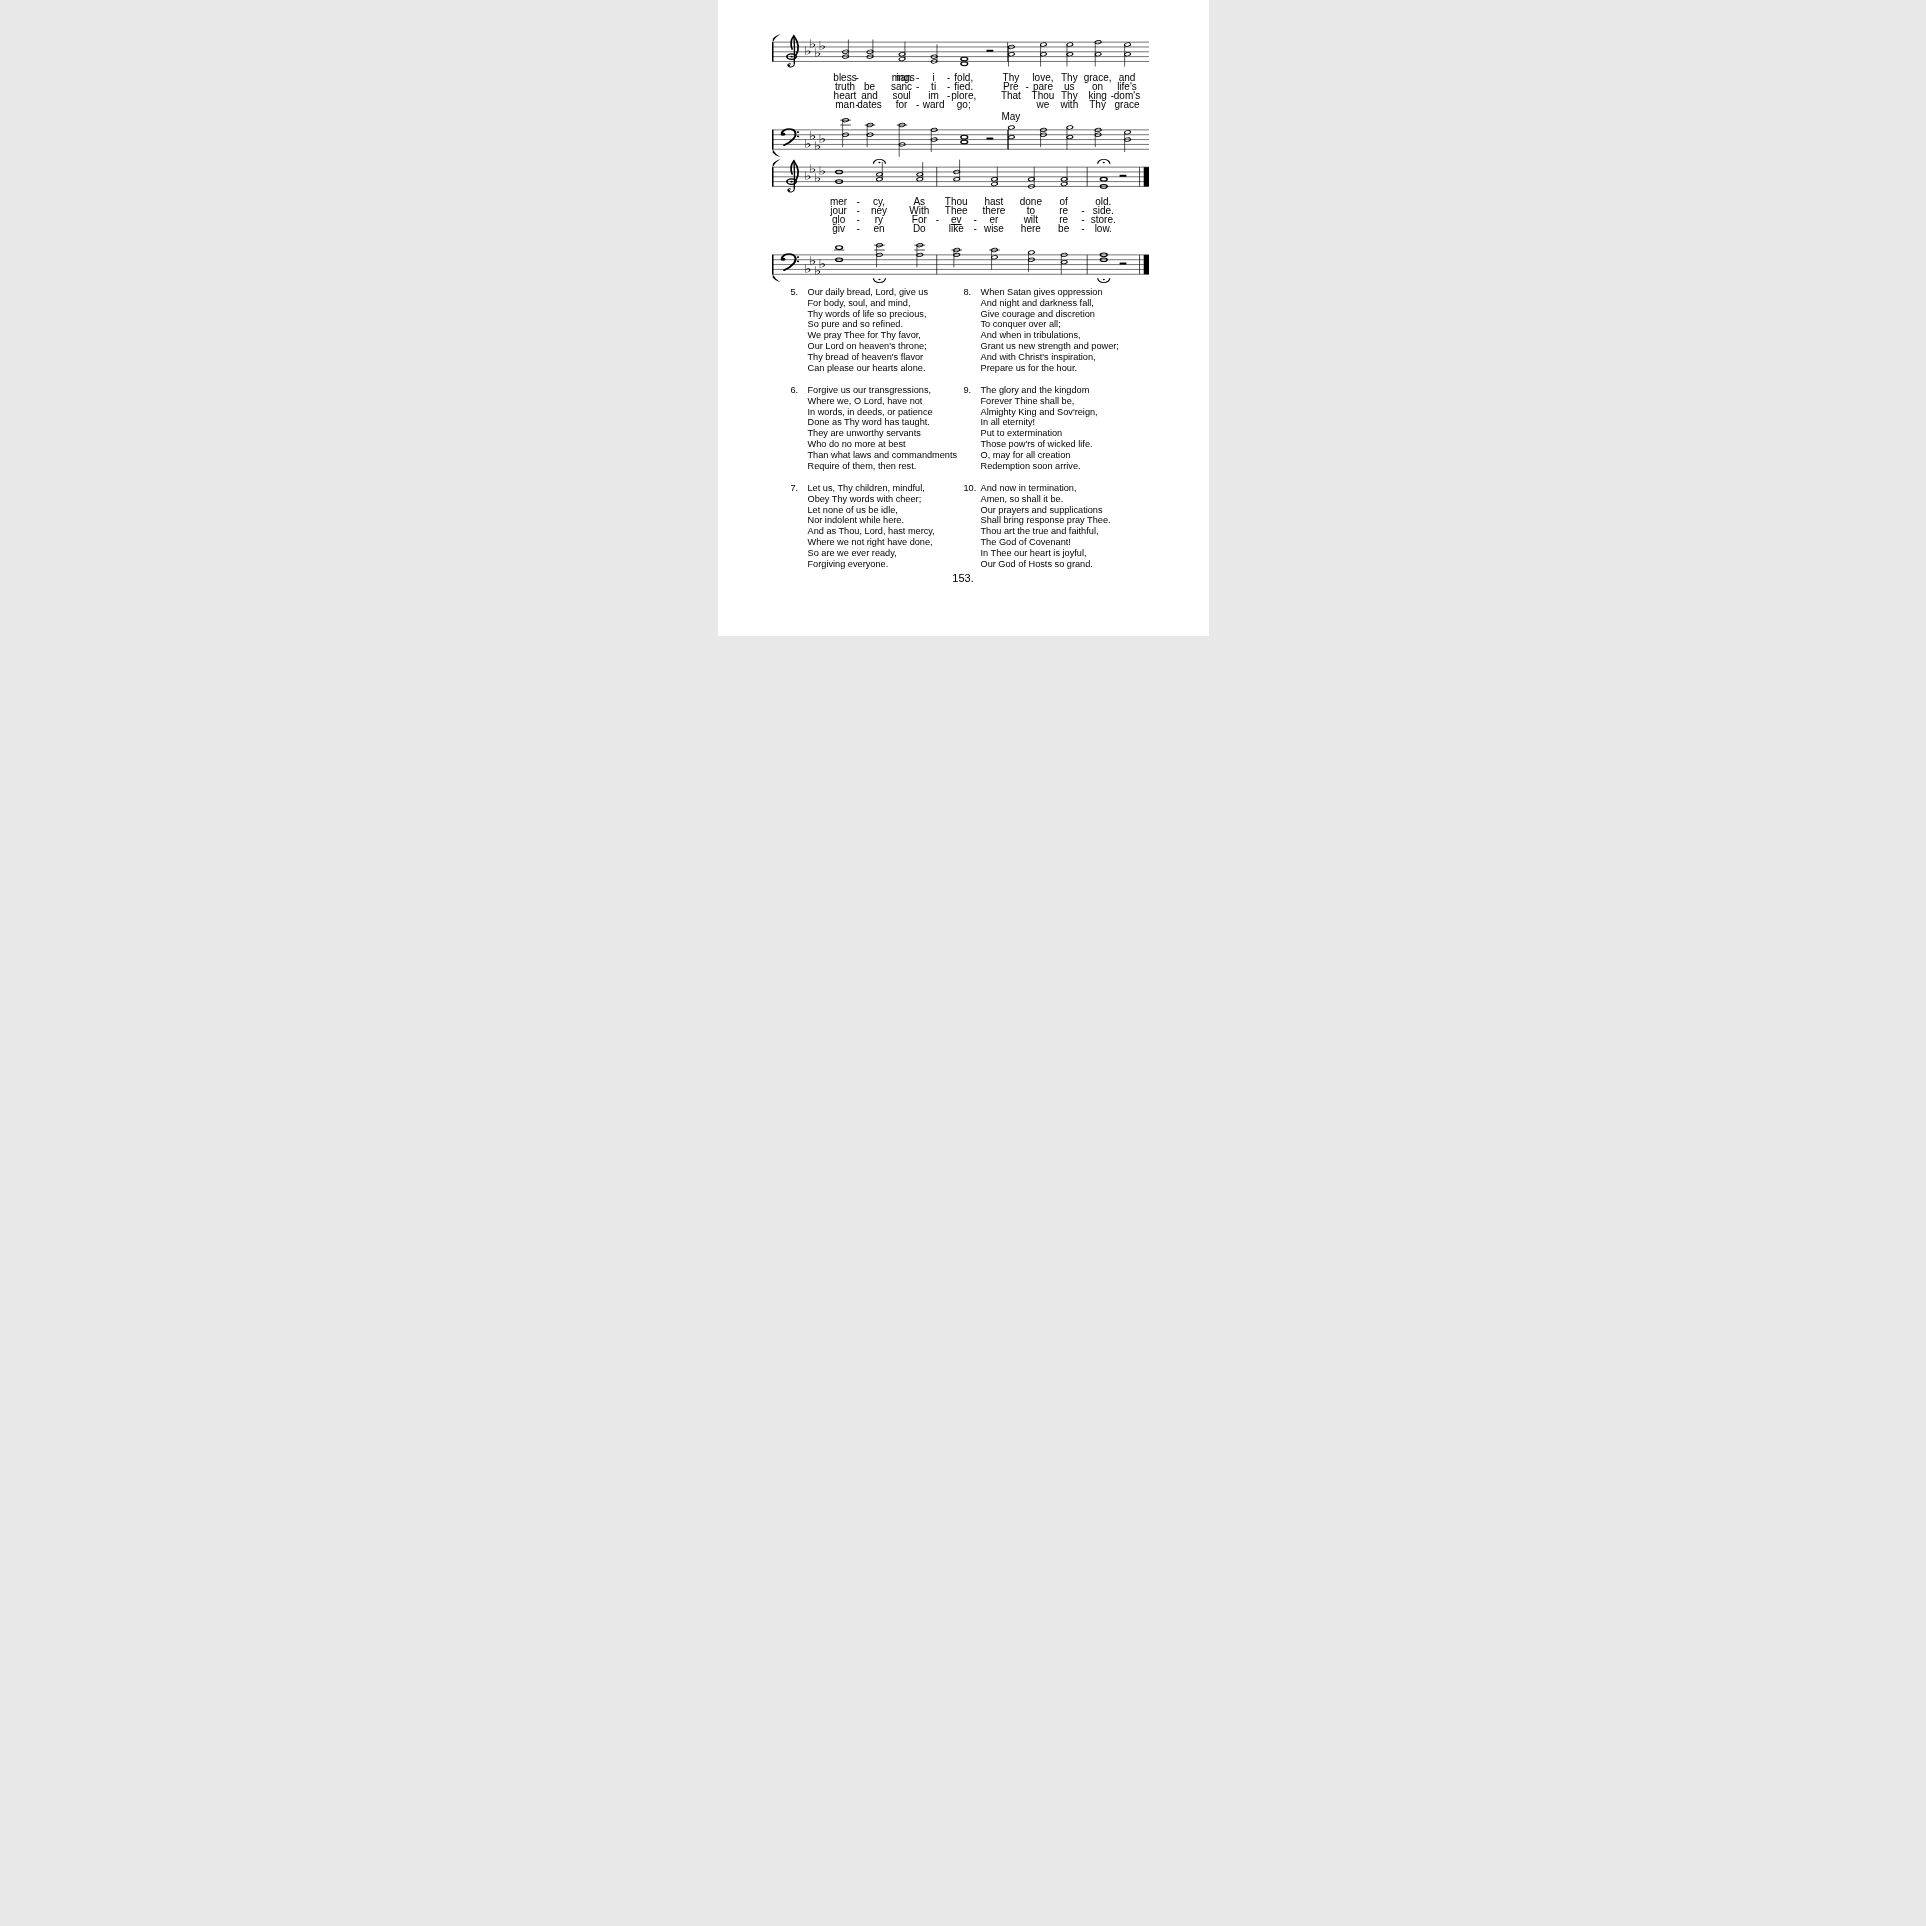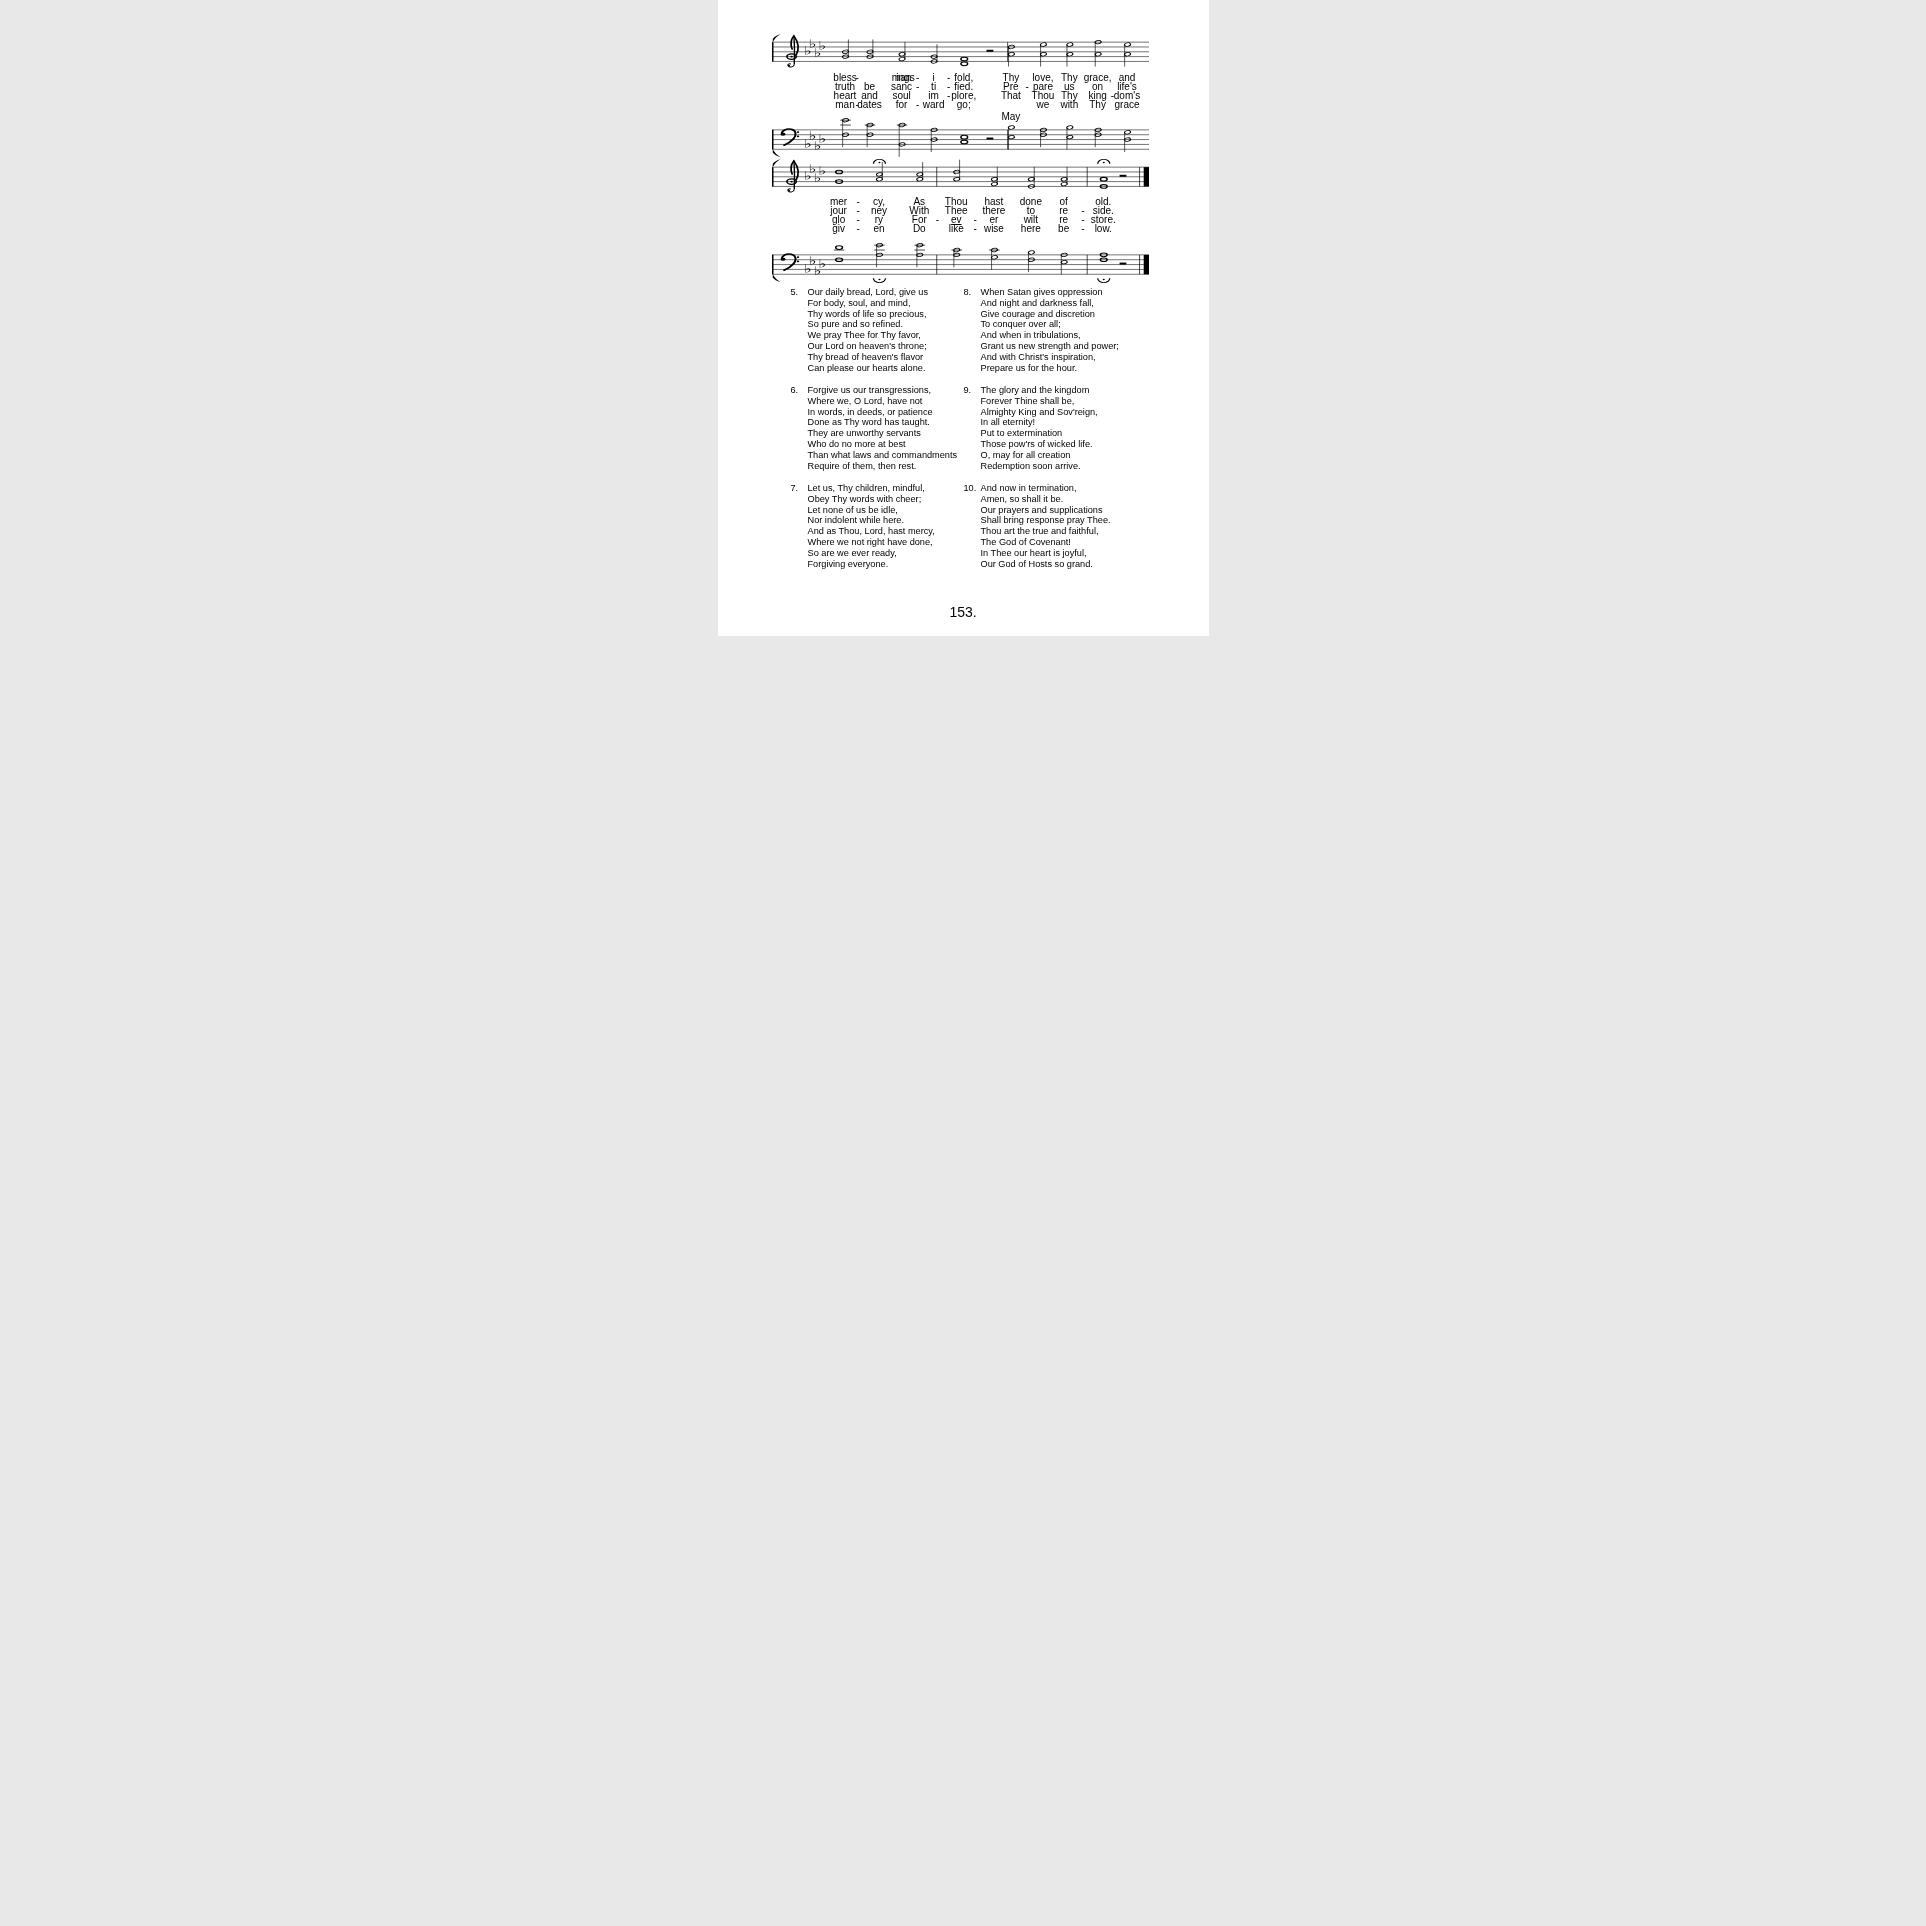--- a/index.html
+++ b/index.html
@@ -19,22 +19,22 @@
   .verses{
     position:absolute;left:73px;top:287px;width:389px;
     display:grid;grid-template-columns:173px 1fr;grid-auto-flow:row;
     row-gap:11.6px;column-gap:0;
     font-size:9.2px;line-height:10.8px;
   }
   .verse{display:flex;align-items:flex-start;}
   .verse-number{flex:0 0 17px;}
   .verse-lines{flex:1 1 auto;}
   .page-number{
-    position:absolute;top:604px;left:0;width:100%;
-    text-align:center;font-size:14px;
+    position:absolute;top:572px;left:0;width:100%;
+    text-align:center;font-size:11px;
   }
 </style>
 </head>
 <body>
 
 <div class="page">
 
   <svg id="staff-s1-treble" class="staff-svg" style="top:17.7px;height:59px;" viewBox="0 0 1000 220" preserveAspectRatio="none">
       <line x1="0" y1="90" x2="1000" y2="90" stroke="#000" stroke-width="1.7"></line>
       <line x1="0" y1="108" x2="1000" y2="108" stroke="#000" stroke-width="1.7"></line>

